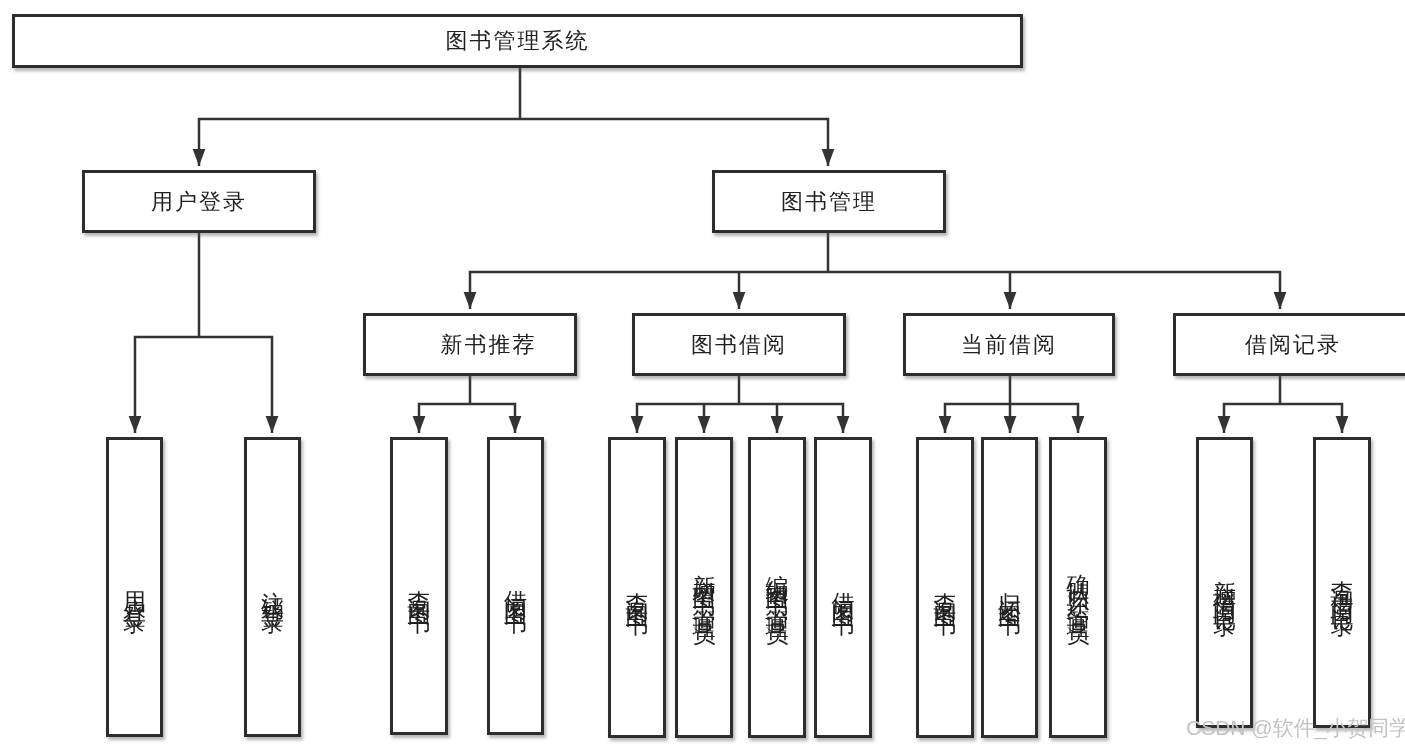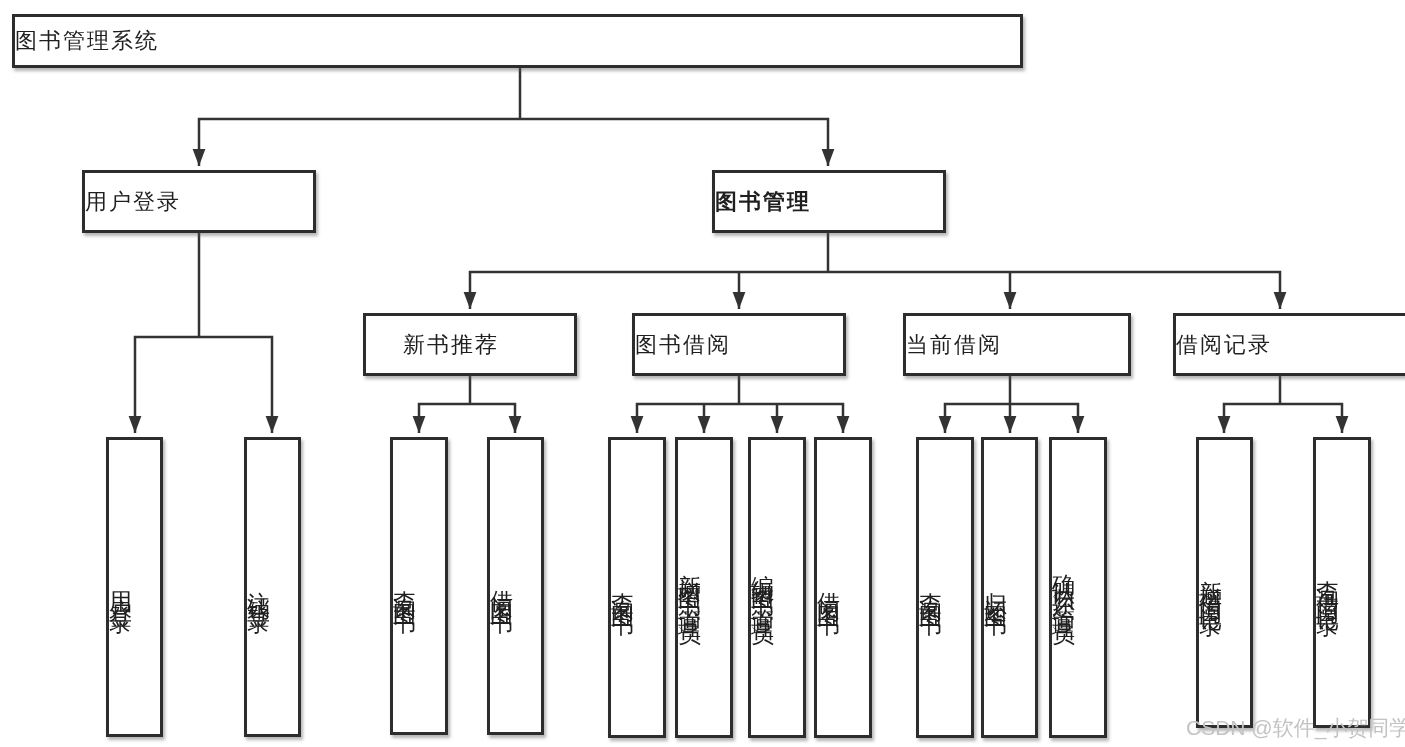--- a/index.html
+++ b/index.html
@@ -22,42 +22,43 @@
     height: 747px;
   }
   .box {
     position: absolute;
     box-sizing: border-box;
     border: 3px solid #2d2d2d;
     background: #ffffff;
     box-shadow: 2px 3px 3px rgba(90,90,90,0.45);
     display: flex;
     align-items: center;
+    justify-content: center;
     color: #1f1f1f;
   }
   .h-box {
     font-size: 22px;
     letter-spacing: 2px;
     white-space: nowrap;
   }
   .v-box .v-text {
     writing-mode: vertical-rl;
     text-orientation: mixed;
     font-size: 23px;
     line-height: 1;
     letter-spacing: 7px;
     color: #1f1f1f;
   }
   
   .n-root   { left: 12px;   top: 14px;  width: 1011px; height: 54px; }
   .n-login  { left: 82px;   top: 170px; width: 234px;  height: 63px; }
-  .n-mgmt   { left: 712px;  top: 170px; width: 234px;  height: 63px; font-weight: bold; }
+  .n-mgmt   { left: 712px;  top: 170px; width: 234px;  height: 63px; }
   .n-g0 { left: 363px;  top: 313px; width: 214px; height: 63px; padding-left: 37px; }
   .n-g1 { left: 632px;  top: 313px; width: 214px; height: 63px; }
-  .n-g2 { left: 903px;  top: 313px; width: 228px; height: 63px; }
+  .n-g2 { left: 903px;  top: 313px; width: 212px; height: 63px; }
   .n-g3 { left: 1173px; top: 313px; width: 240px; height: 63px; }
   
   .lf-a0 { left: 106px;  top: 437px; width: 57px; height: 300px; }
   .lf-a1 { left: 244px;  top: 437px; width: 57px; height: 300px; }
   .lf-b0 { left: 390px;  top: 437px; width: 58px; height: 298px; }
   .lf-b1 { left: 487px;  top: 437px; width: 57px; height: 298px; }
   .lf-c0 { left: 608px;  top: 437px; width: 58px; height: 301px; }
   .lf-c1 { left: 675px;  top: 437px; width: 58px; height: 301px; }
   .lf-c2 { left: 748px;  top: 437px; width: 58px; height: 301px; }
   .lf-c3 { left: 814px;  top: 437px; width: 58px; height: 301px; }

